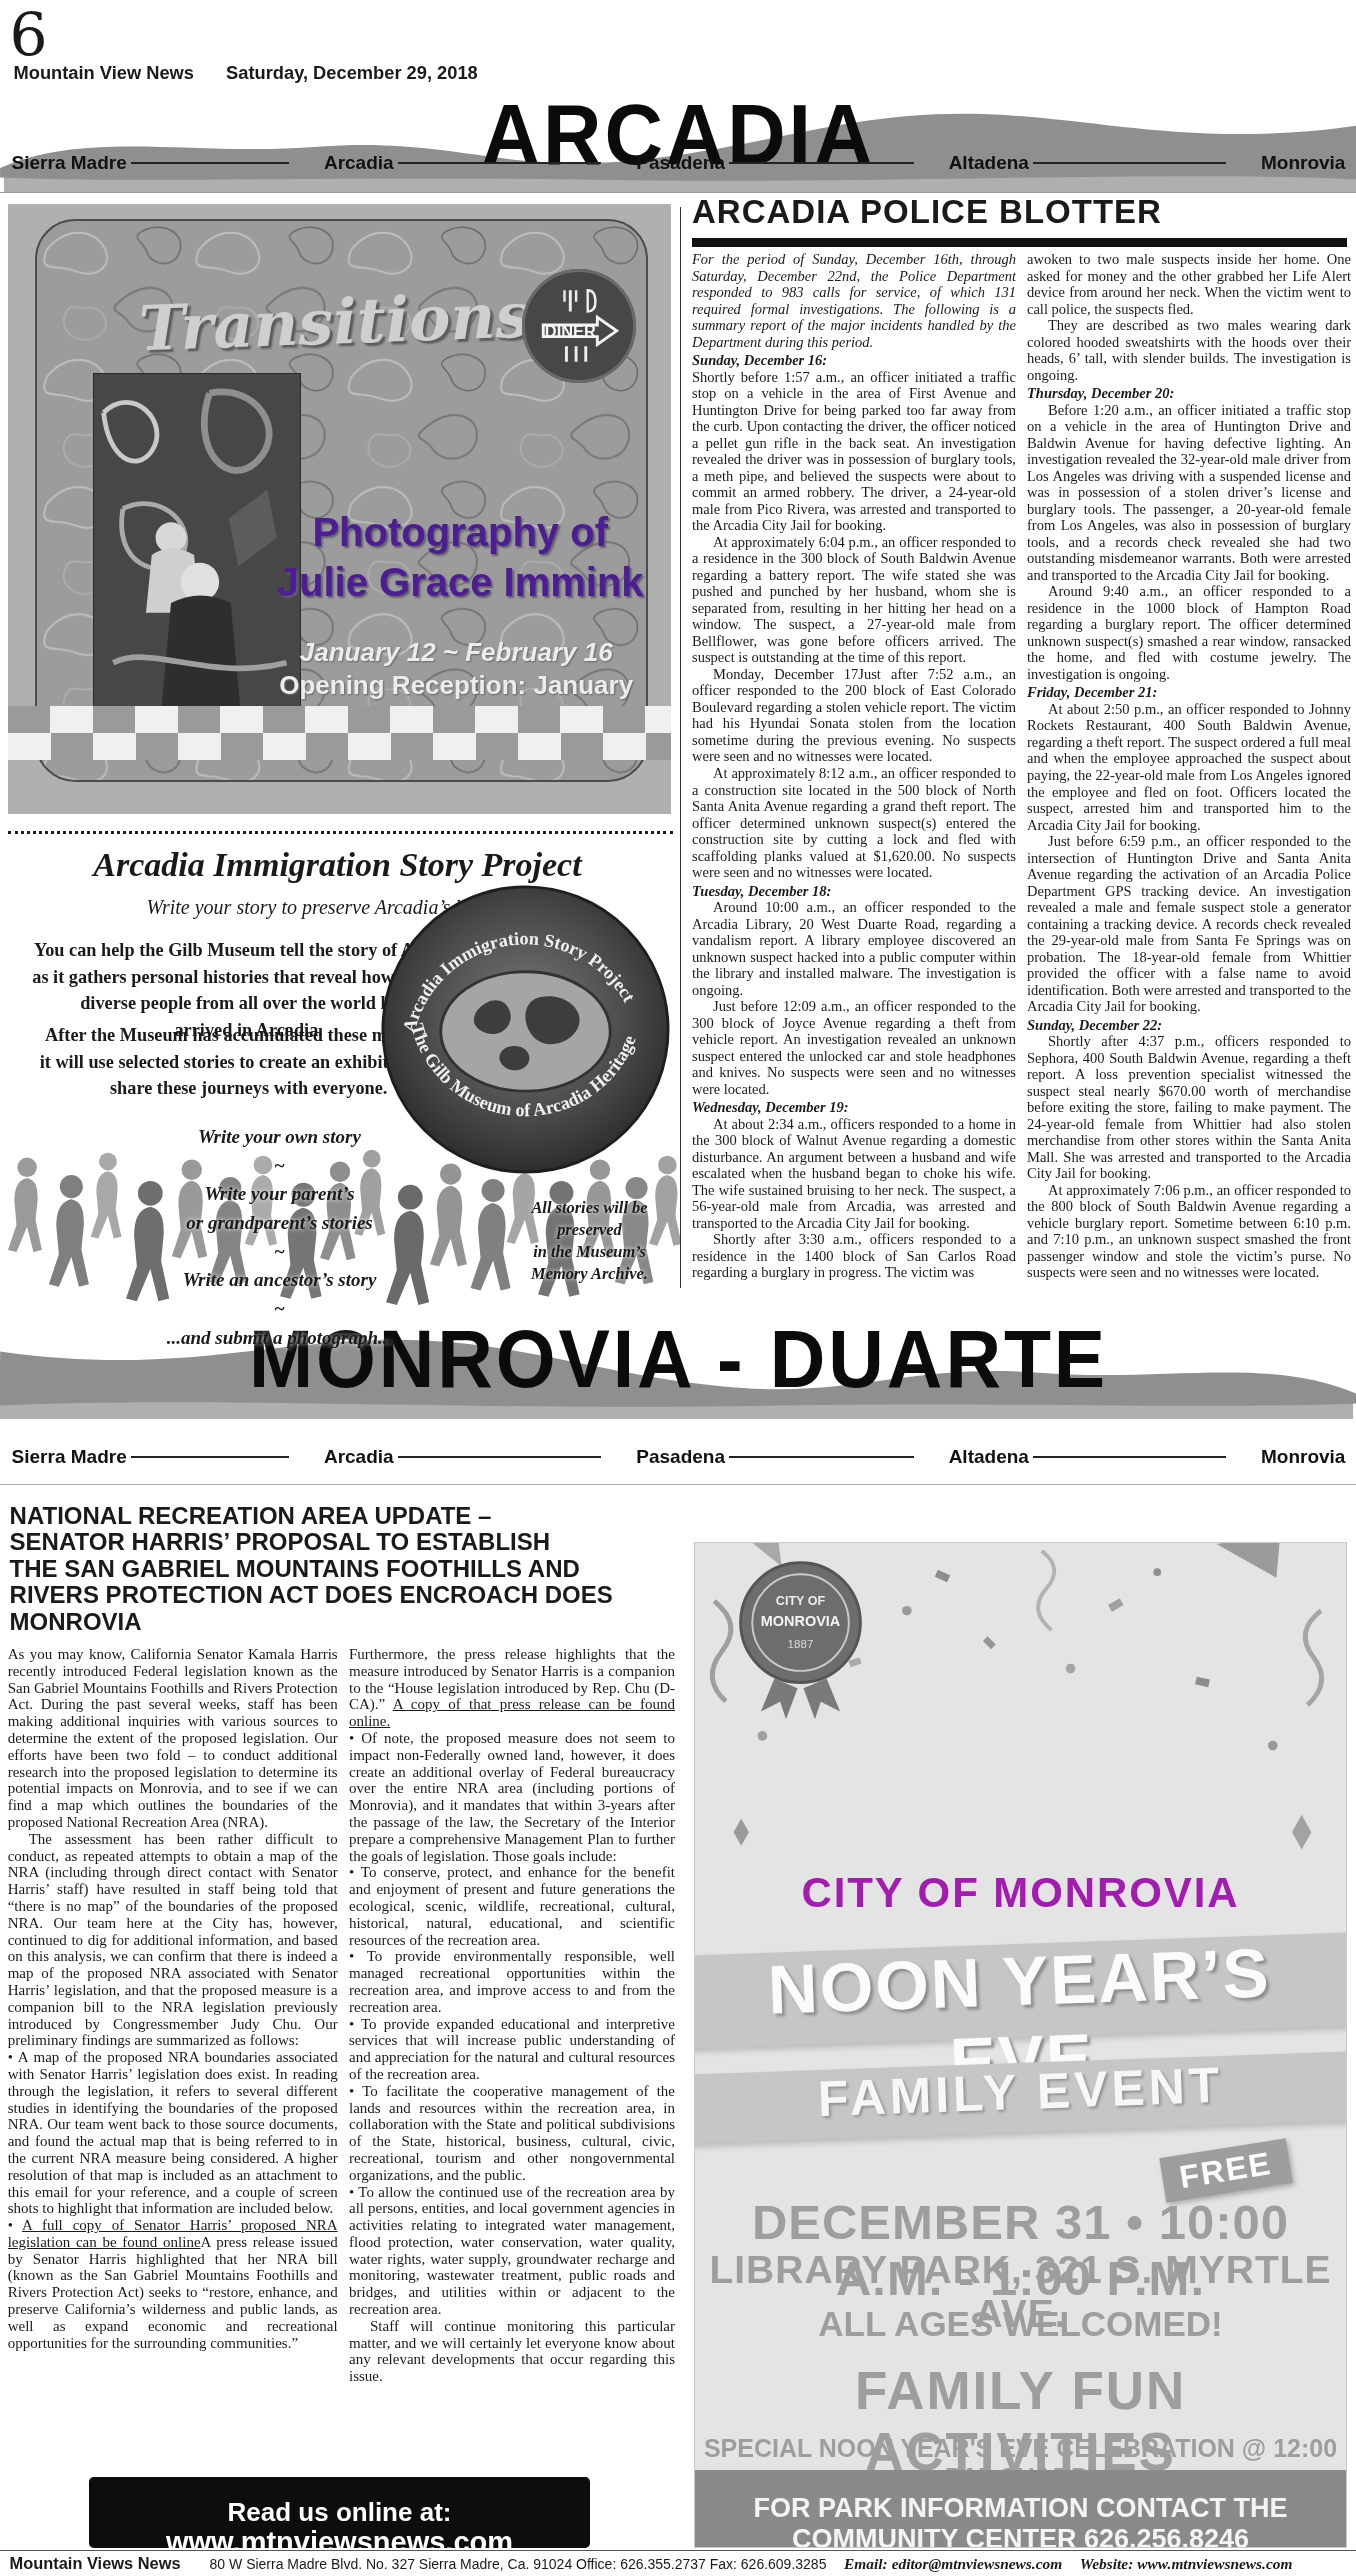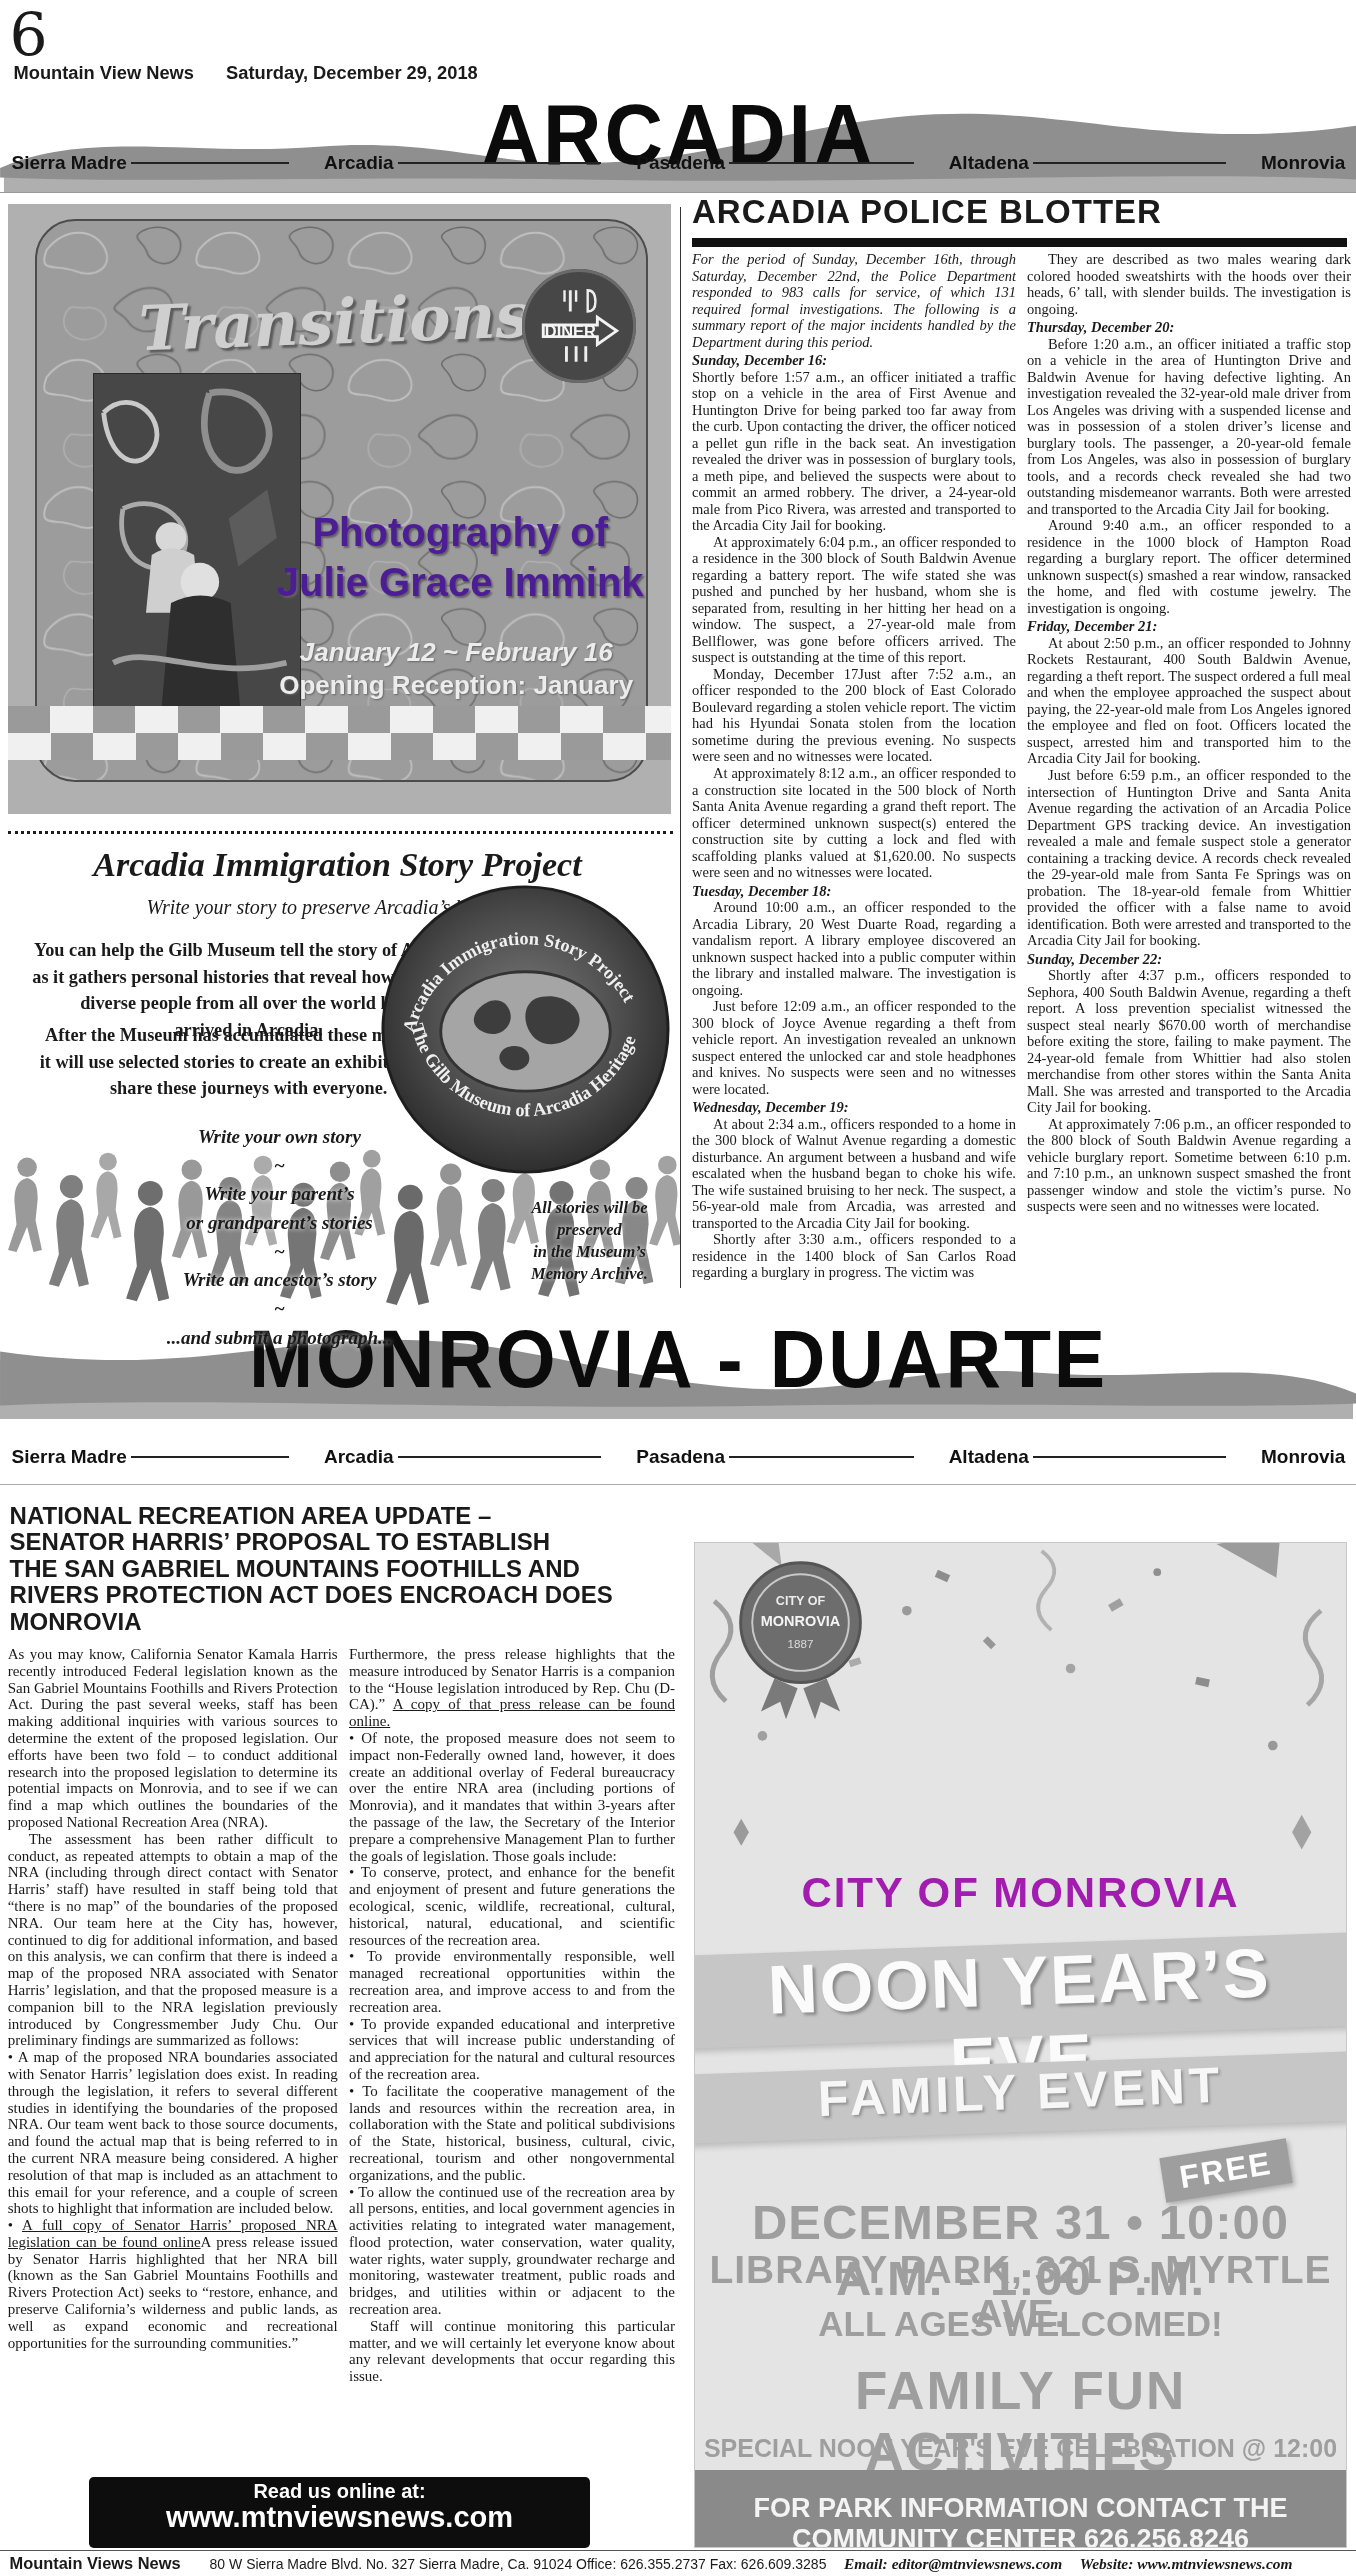--- a/index.html
+++ b/index.html
@@ -76,21 +76,21 @@
   .headline div{margin:0;}
   .acol{top:1646px;height:814px;overflow:hidden;font-size:15px;line-height:1.12;text-align:justify;}
   .acol p{margin:0;}
   .acol p.in{text-indent:21px;}
   .acol span.u{text-decoration:underline;}
   .acol1{left:7.7px;width:330px;}
   .acol2{left:349px;width:326px;}
   
   .readbox{left:89px;top:2477px;width:501px;height:71px;background:#0d0d0d;border-radius:4.8px;
      color:#fff;text-align:center;font-family:"Liberation Sans",sans-serif;font-weight:bold;}
-  .readbox .l1{font-size:20px;padding-top:3px;}
+  .readbox .l1{font-size:26px;padding-top:20px;}
   .readbox .l2{font-size:29px;margin-top:-1.9px;}
   
   .mposter{left:694px;top:1542px;width:651px;height:1004px;background:#e4e4e4;
      border:1px solid #c8c8c8;overflow:hidden;font-family:"Liberation Sans",sans-serif;}
   .mposter .cline{position:absolute;left:0;right:0;top:326px;text-align:center;font-weight:800;
      font-size:42px;letter-spacing:1.9px;color:#a21caf;}
   .mribbon{position:absolute;left:-9.6px;right:-9.6px;background:#c6c6c6;transform:rotate(-2deg);
      box-shadow:0 3.9px 6.7px rgba(0,0,0,.18);}
   .mr1{top:401px;height:93px;}
   .mr2{top:520px;height:69px;}
@@ -302,20 +302,21 @@
       <p class="in"><span>Monday, December 17Just after 7:52 a.m., an officer responded to the 200 block of East Colorado Boulevard regarding a stolen vehicle report. The victim had his Hyundai Sonata stolen from the location sometime during the previous evening. No suspects were seen and no witnesses were located.</span></p>
       <p class="in"><span>At approximately 8:12 a.m., an officer responded to a construction site located in the 500 block of North Santa Anita Avenue regarding a grand theft report. The officer determined unknown suspect(s) entered the construction site by cutting a lock and fled with scaffolding planks valued at $1,620.00. No suspects were seen and no witnesses were located.</span></p>
       <p class="day"><span>Tuesday, December 18:</span></p>
       <p class="in"><span>Around 10:00 a.m., an officer responded to the Arcadia Library, 20 West Duarte Road, regarding a vandalism report. A library employee discovered an unknown suspect hacked into a public computer within the library and installed malware. The investigation is ongoing.</span></p>
       <p class="in"><span>Just before 12:09 a.m., an officer responded to the 300 block of Joyce Avenue regarding a theft from vehicle report. An investigation revealed an unknown suspect entered the unlocked car and stole headphones and knives. No suspects were seen and no witnesses were located.</span></p>
       <p class="day"><span>Wednesday, December 19:</span></p>
       <p class="in"><span>At about 2:34 a.m., officers responded to a home in the 300 block of Walnut Avenue regarding a domestic disturbance. An argument between a husband and wife escalated when the husband began to choke his wife. The wife sustained bruising to her neck. The suspect, a 56-year-old male from Arcadia, was arrested and transported to the Arcadia City Jail for booking.</span></p>
       <p class="in"><span>Shortly after 3:30 a.m., officers responded to a residence in the 1400 block of San Carlos Road regarding a burglary in progress. The victim was</span></p>
     </div>
   <div class="abs bcol bcol2">
+      <p class="b"><span>awoken to two male suspects inside her home. One asked for money and the other grabbed her Life Alert device from around her neck. When the victim went to call police, the suspects fled.</span></p>
       <p class="in"><span>They are described as two males wearing dark colored hooded sweatshirts with the hoods over their heads, 6’ tall, with slender builds. The investigation is ongoing.</span></p>
       <p class="day"><span>Thursday, December 20:</span></p>
       <p class="in"><span>Before 1:20 a.m., an officer initiated a traffic stop on a vehicle in the area of Huntington Drive and Baldwin Avenue for having defective lighting. An investigation revealed the 32-year-old male driver from Los Angeles was driving with a suspended license and was in possession of a stolen driver’s license and burglary tools. The passenger, a 20-year-old female from Los Angeles, was also in possession of burglary tools, and a records check revealed she had two outstanding misdemeanor warrants. Both were arrested and transported to the Arcadia City Jail for booking.</span></p>
       <p class="in"><span>Around 9:40 a.m., an officer responded to a residence in the 1000 block of Hampton Road regarding a burglary report. The officer determined unknown suspect(s) smashed a rear window, ransacked the home, and fled with costume jewelry. The investigation is ongoing.</span></p>
       <p class="day"><span>Friday, December 21:</span></p>
       <p class="in"><span>At about 2:50 p.m., an officer responded to Johnny Rockets Restaurant, 400 South Baldwin Avenue, regarding a theft report. The suspect ordered a full meal and when the employee approached the suspect about paying, the 22-year-old male from Los Angeles ignored the employee and fled on foot. Officers located the suspect, arrested him and transported him to the Arcadia City Jail for booking.</span></p>
       <p class="in"><span>Just before 6:59 p.m., an officer responded to the intersection of Huntington Drive and Santa Anita Avenue regarding the activation of an Arcadia Police Department GPS tracking device. An investigation revealed a male and female suspect stole a generator containing a tracking device. A records check revealed the 29-year-old male from Santa Fe Springs was on probation. The 18-year-old female from Whittier provided the officer with a false name to avoid identification. Both were arrested and transported to the Arcadia City Jail for booking.</span></p>
       <p class="day"><span>Sunday, December 22:</span></p>
       <p class="in"><span>Shortly after 4:37 p.m., officers responded to Sephora, 400 South Baldwin Avenue, regarding a theft report. A loss prevention specialist witnessed the suspect steal nearly $670.00 worth of merchandise before exiting the store, failing to make payment. The 24-year-old female from Whittier had also stolen merchandise from other stores within the Santa Anita Mall. She was arrested and transported to the Arcadia City Jail for booking.</span></p>
       <p class="in"><span>At approximately 7:06 p.m., an officer responded to the 800 block of South Baldwin Avenue regarding a vehicle burglary report. Sometime between 6:10 p.m. and 7:10 p.m., an unknown suspect smashed the front passenger window and stole the victim’s purse. No suspects were seen and no witnesses were located.</span></p>

